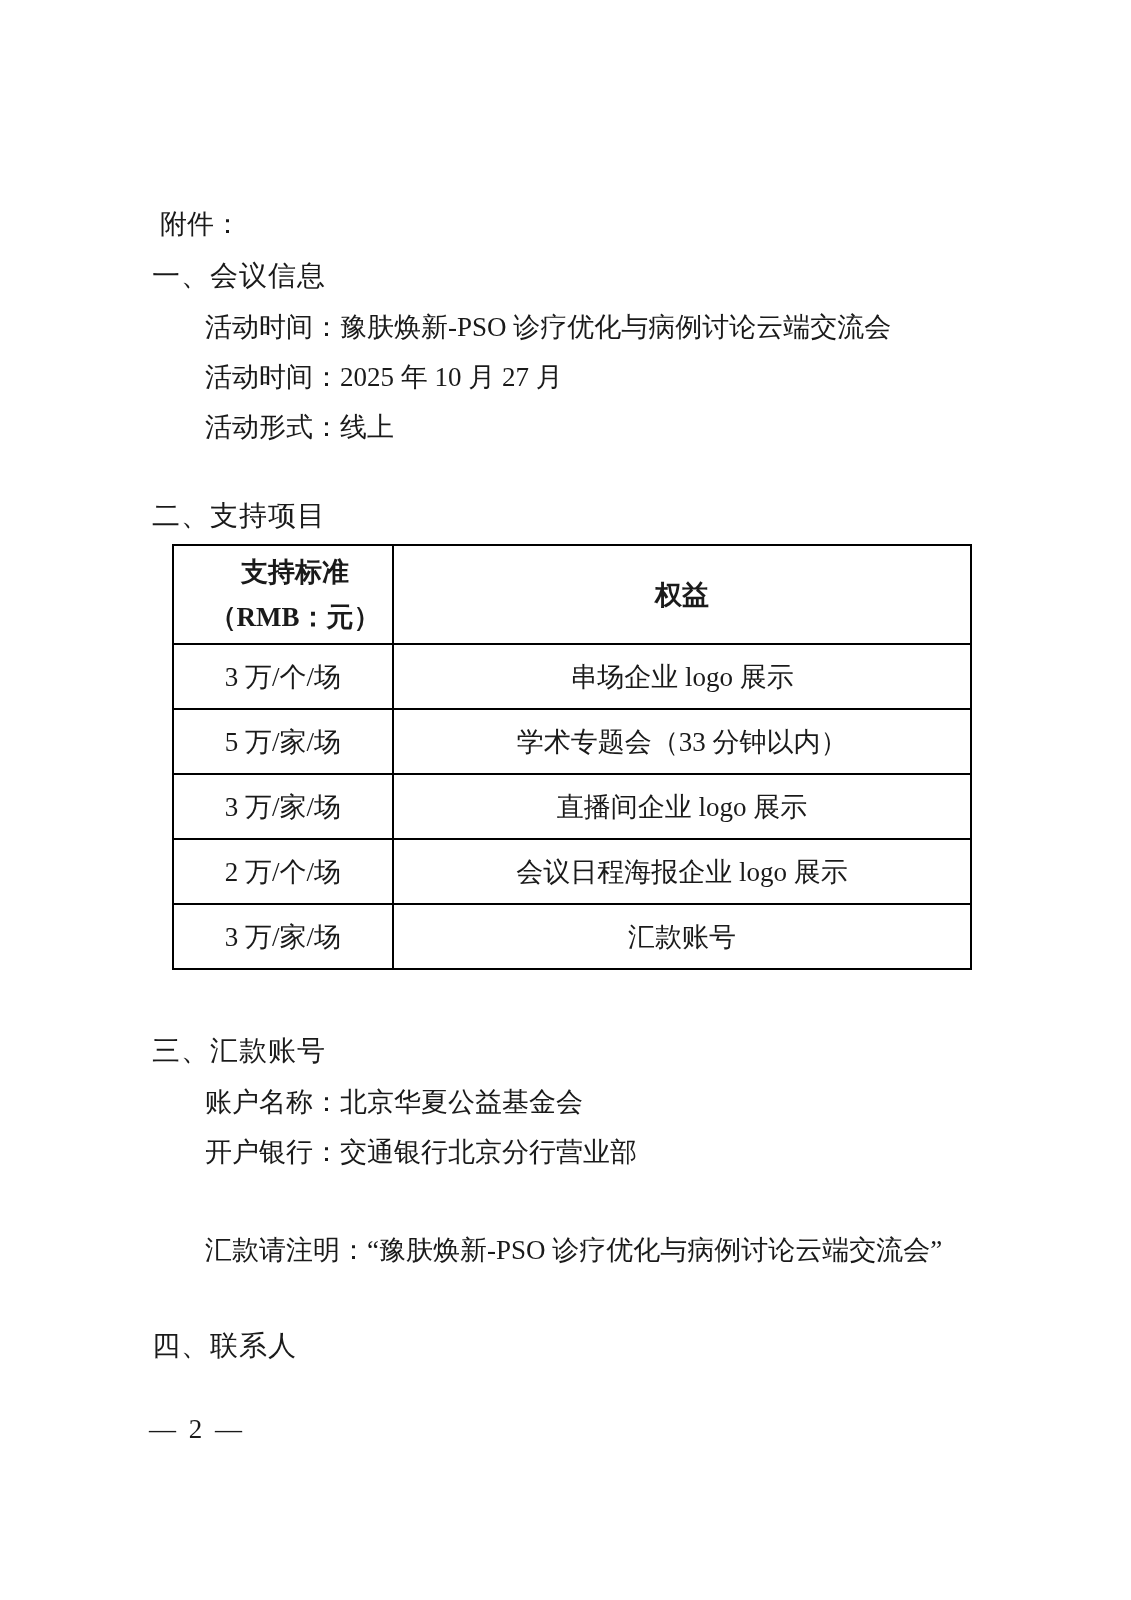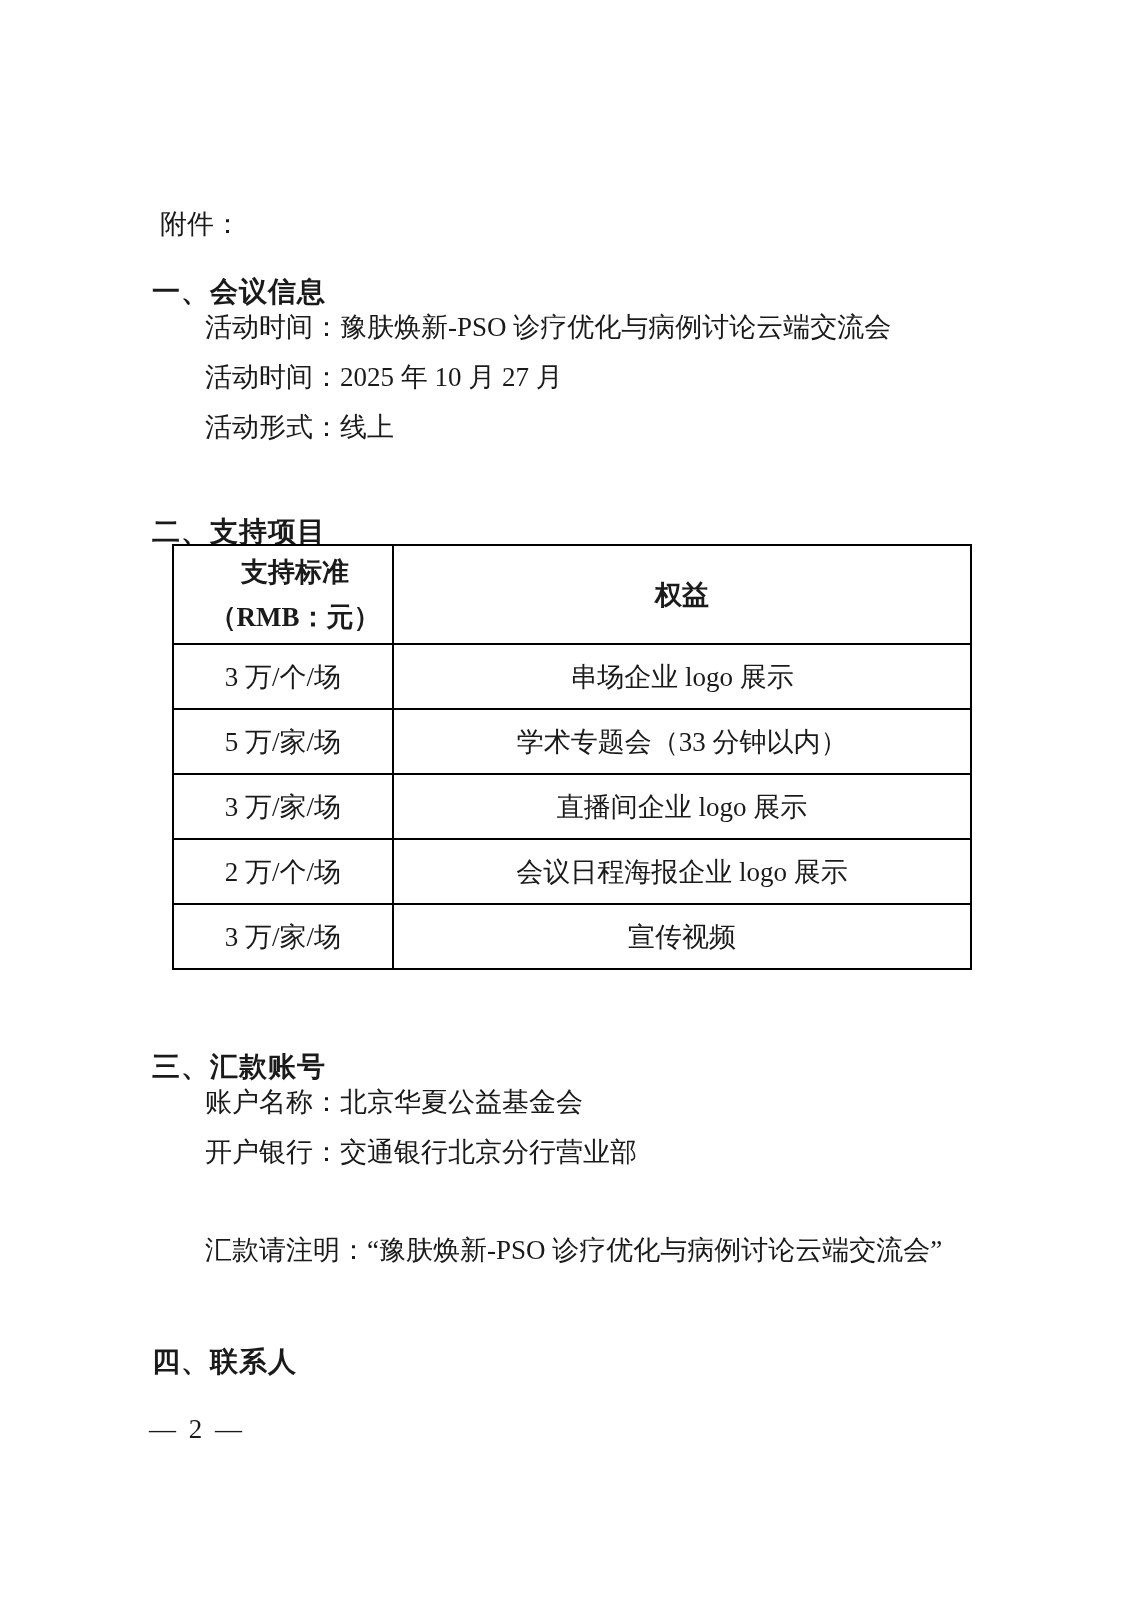--- a/index.html
+++ b/index.html
@@ -21,24 +21,23 @@
     left: 152px;
     top: 207px;
     font-size: 27px;
     line-height: 34px;
     margin-left: 8px;
   }
   .sec-heading {
     position: absolute;
     left: 152px;
     font-size: 28px;
-    font-weight: bold;
+    font-weight: normal;
     line-height: 36px;
     letter-spacing: 1px;
-    margin-top: 16px;
   }
   .heading-meeting   { top: 258px; }
   .heading-support   { top: 498px; }
   .heading-remit     { top: 1033px; }
   .heading-contact   { top: 1328px; }
   .body-line {
     position: absolute;
     left: 205px;
     font-size: 27px;
     line-height: 34px;
@@ -127,21 +126,21 @@
     <tr class="row">
       <td>3 万/家/场</td>
       <td>直播间企业 logo 展示</td>
     </tr>
     <tr class="row">
       <td>2 万/个/场</td>
       <td>会议日程海报企业 logo 展示</td>
     </tr>
     <tr class="row">
       <td>3 万/家/场</td>
-      <td>宣传视频</td>
+      <td>汇款账号</td>
     </tr>
   </tbody>
     </table>
 
   <div class="sec-heading heading-remit">三、汇款账号</div>
 
   <div class="body-line rm-0">账户名称：北京华夏公益基金会</div>
   <div class="body-line rm-1">开户银行：交通银行北京分行营业部</div>
   <div class="body-line rm-3">汇款请注明：“豫肤焕新-PSO 诊疗优化与病例讨论云端交流会”</div>
 

